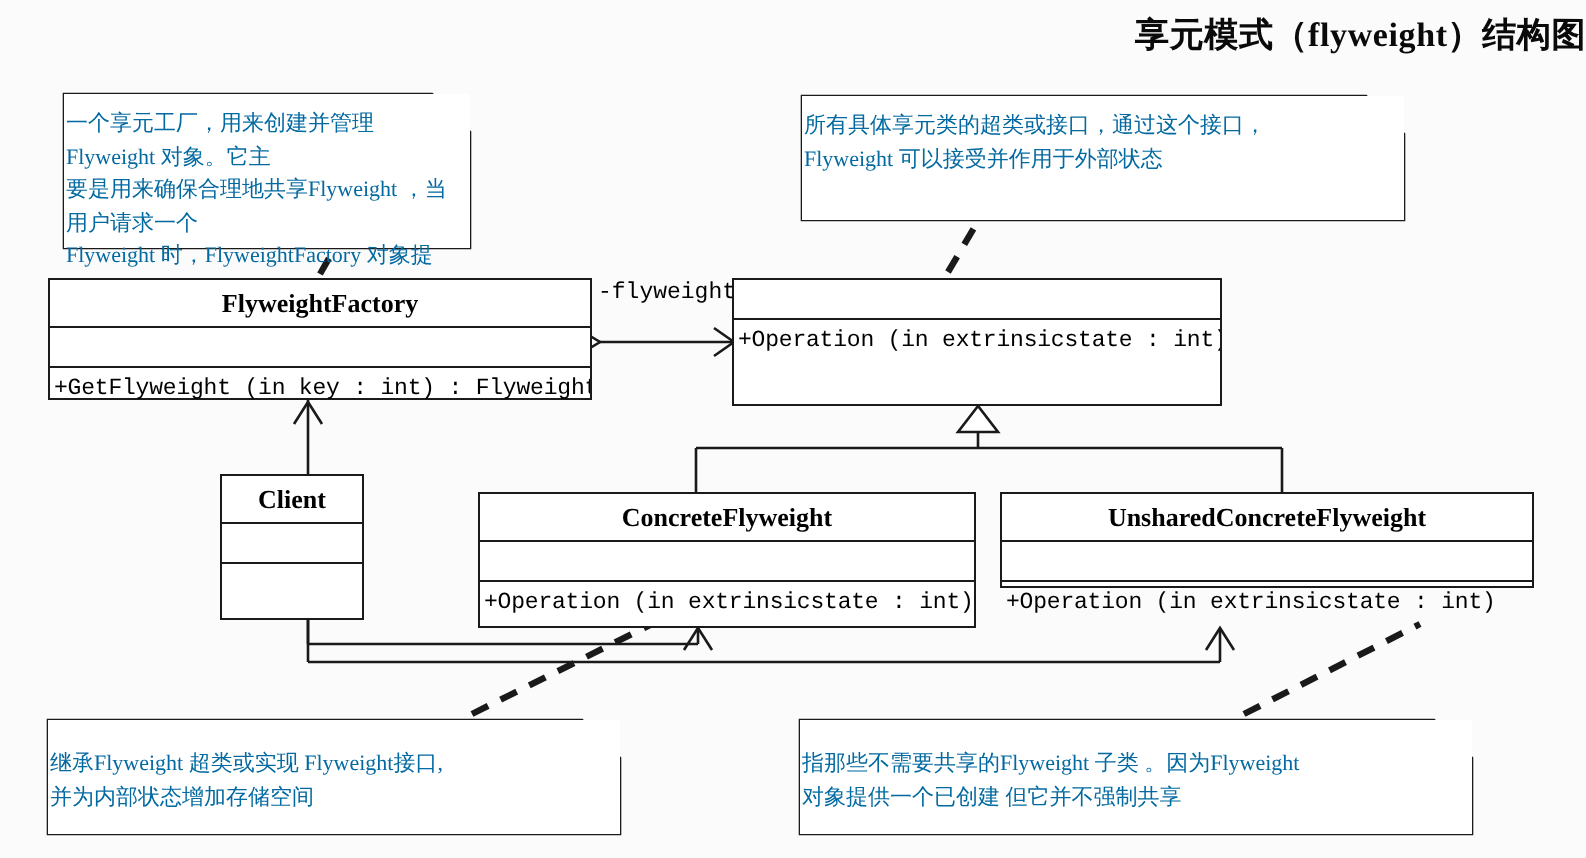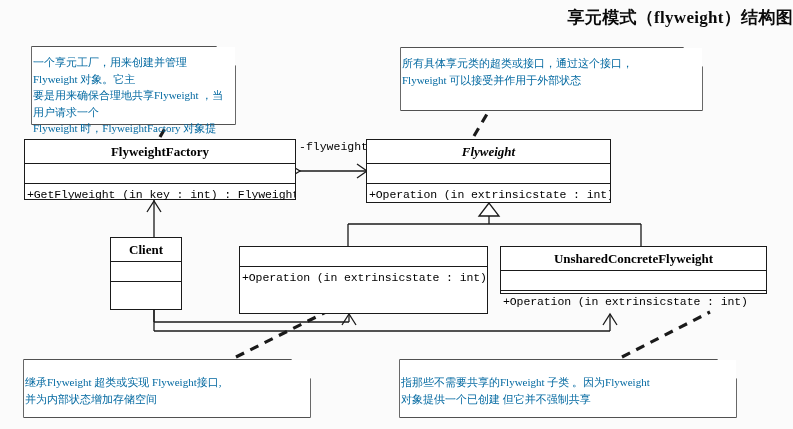--- a/index.html
+++ b/index.html
@@ -196,32 +196,32 @@
 
   <div class="edge-label" style="left:299px; top:140px;">-flyweights</div>
 
   <div class="umlbox" style="left:24px; top:139px; width:272px; height:61px;">
     <div class="uml-name">FlyweightFactory</div>
     <div class="uml-attrs"></div>
     <div class="uml-ops">+GetFlyweight (in key  : int) : Flyweight</div>
   </div>
 
   <div class="umlbox" style="left:366px; top:139px; width:245px; height:64px;">
-    <div class="uml-name abstract">Flyweight</div>
     <div class="uml-attrs"></div>
     <div class="uml-ops">+Operation (in extrinsicstate  : int)</div>
   </div>
 
   <div class="umlbox" style="left:110px; top:237px; width:72px; height:73px;">
     <div class="uml-name">Client</div>
     <div class="uml-attrs"></div>
     <div class="uml-ops empty"></div>
   </div>
 
   <div class="umlbox" style="left:239px; top:246px; width:249px; height:68px;">
+    <div class="uml-name">ConcreteFlyweight</div>
     <div class="uml-attrs"></div>
     <div class="uml-ops">+Operation (in extrinsicstate  : int)</div>
   </div>
 
   <div class="umlbox" style="left:500px; top:246px; width:267px; height:48px;">
     <div class="uml-name">UnsharedConcreteFlyweight</div>
     <div class="uml-attrs"></div>
     <div class="uml-ops">+Operation (in extrinsicstate  : int)</div>
   </div>
 

